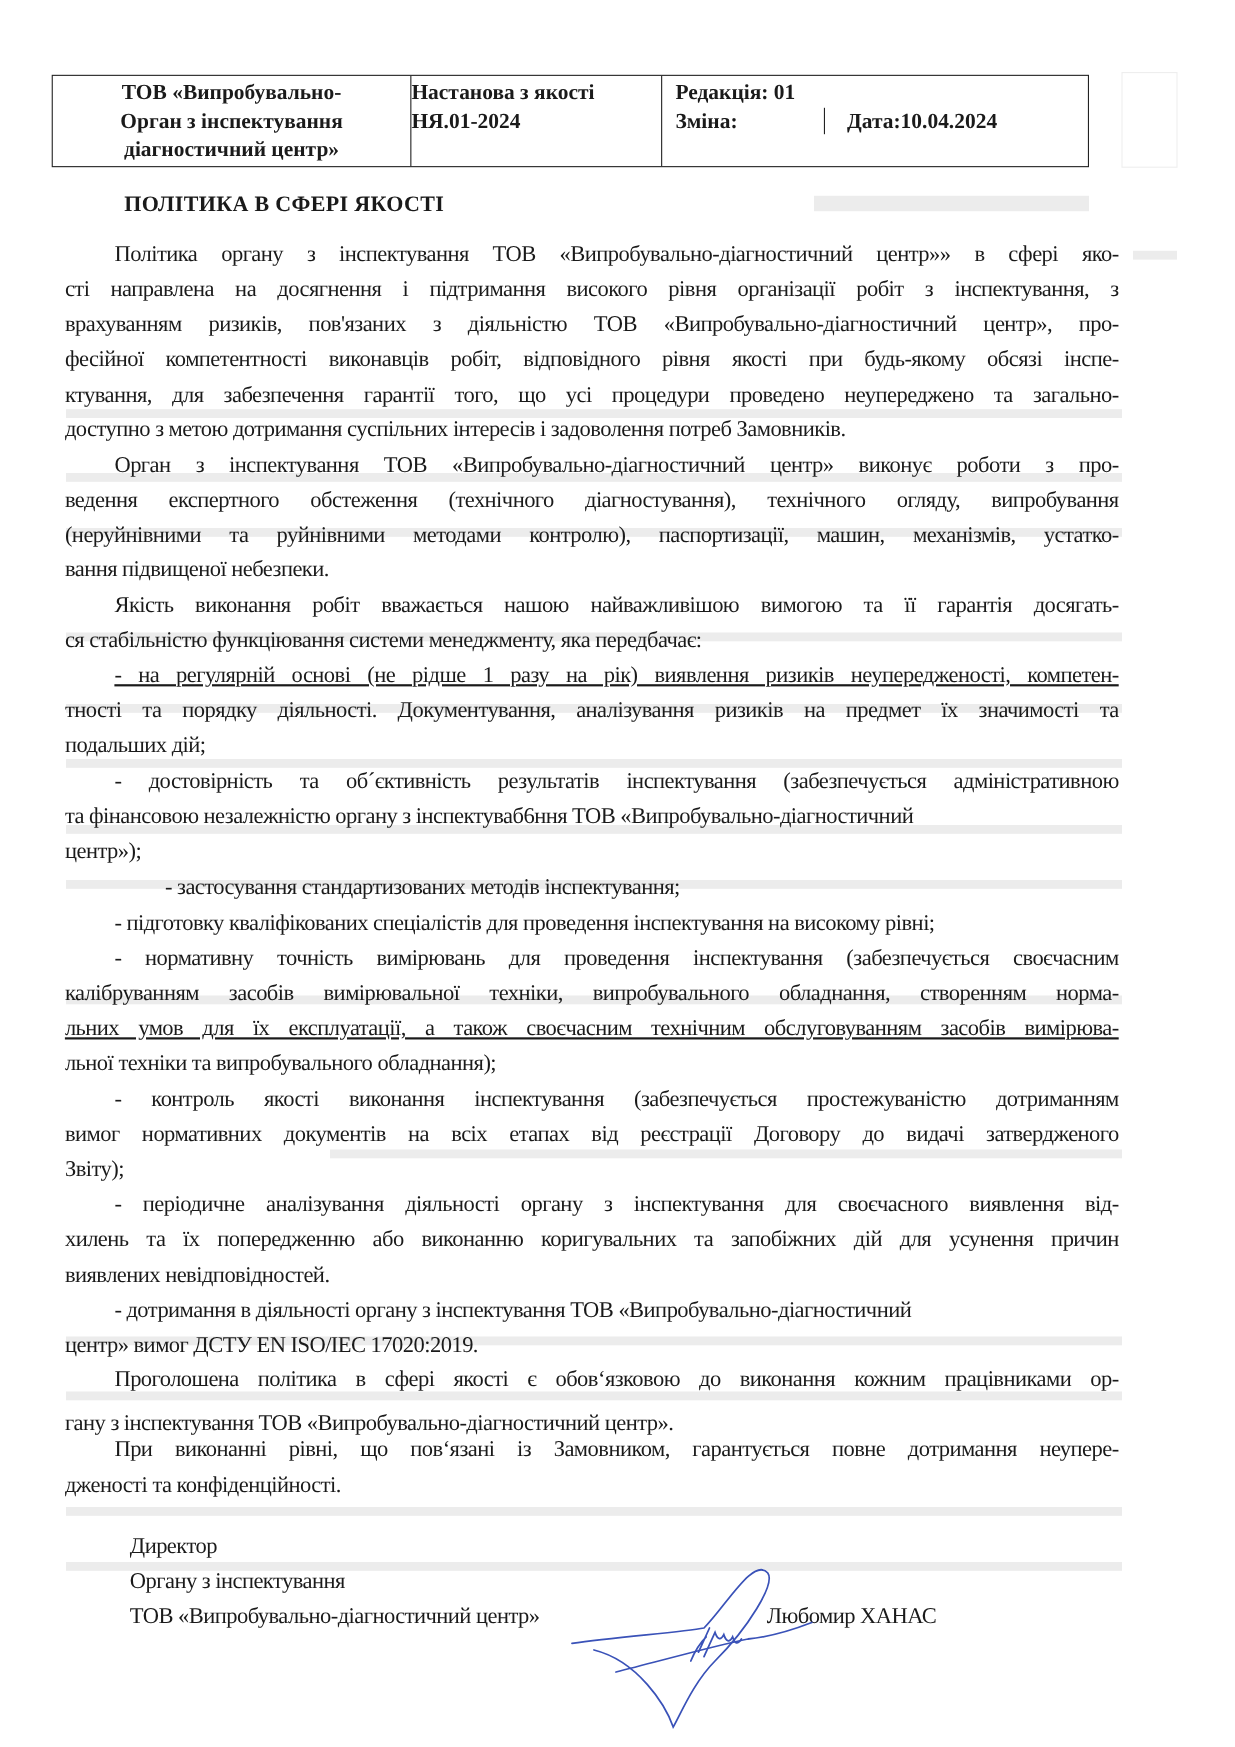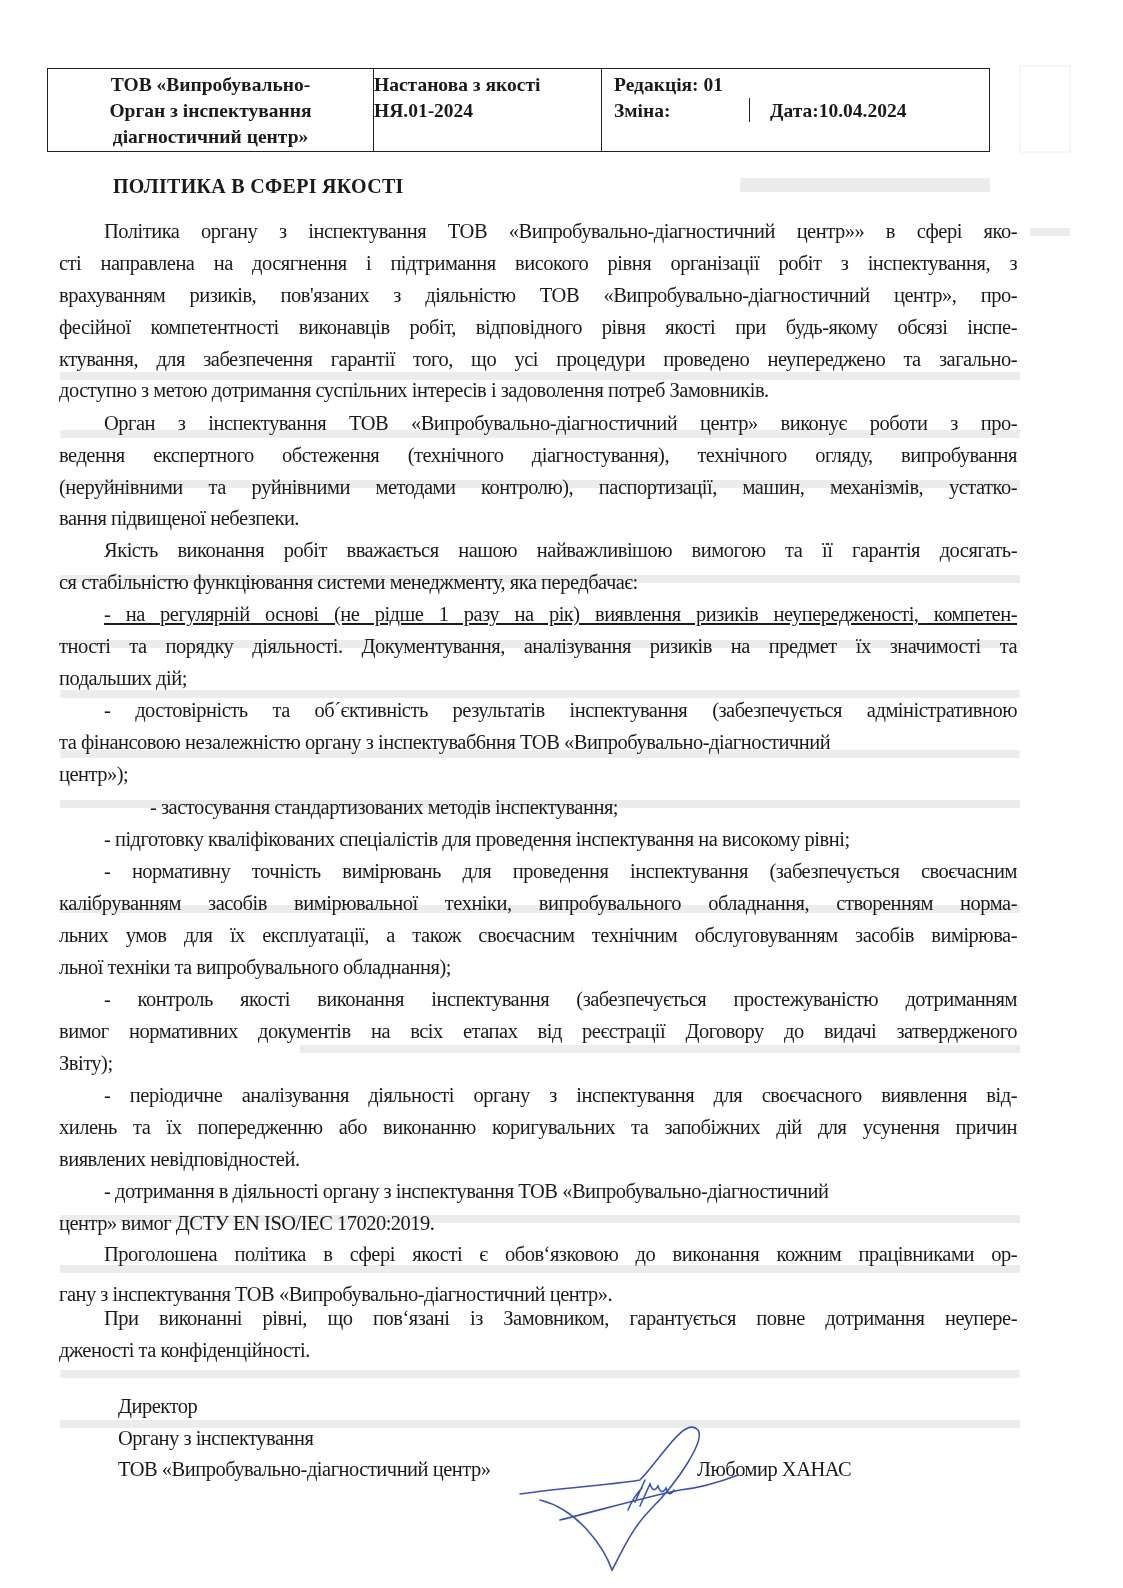--- a/index.html
+++ b/index.html
@@ -92,21 +92,21 @@
     <div class="ln j" style="top: 601px; left: 104px; width: 913px; white-space: normal; height: 26px; overflow: visible; text-decoration: underline;">- на регулярній основі (не рідше 1 разу на рік) виявлення ризиків неупередженості, компетен-</div>
     <div class="ln j" style="top: 633px; white-space: normal; height: 26px; overflow: visible;">тності та порядку діяльності. Документування, аналізування ризиків на предмет їх значимості та</div>
     <div class="ln" style="top: 665px; width: auto;">подальших дій;</div>
     <div class="ln j" style="top: 697px; left: 104px; width: 913px; white-space: normal; height: 26px; overflow: visible;">- достовірність та об´єктивність результатів інспектування (забезпечується адміністративною</div>
     <div class="ln" style="top: 729px; width: auto;">та фінансовою незалежністю органу з інспектуваб6ння  ТОВ   «Випробувально-діагностичний</div>
     <div class="ln" style="top: 761px; width: auto;">центр»);</div>
     <div class="ln" style="top: 794px; left: 104px; width: auto; margin-left: 46px;">- застосування стандартизованих методів інспектування;</div>
     <div class="ln" style="top: 826px; left: 104px; width: auto;">- підготовку кваліфікованих спеціалістів для проведення інспектування на високому рівні;</div>
     <div class="ln j" style="top: 858px; left: 104px; width: 913px; white-space: normal; height: 26px; overflow: visible;">- нормативну точність вимірювань для проведення інспектування (забезпечується своєчасним</div>
     <div class="ln j" style="top: 890px; white-space: normal; height: 26px; overflow: visible;">калібруванням засобів вимірювальної техніки, випробувального обладнання, створенням норма-</div>
-    <div class="ln j" style="top: 922px; white-space: normal; height: 26px; overflow: visible;">льних умов для їх експлуатації, а також своєчасним технічним обслуговуванням засобів вимірюва-</div>
+    <div class="ln j" style="top: 922px; white-space: normal; height: 26px; overflow: visible; text-decoration: underline;">льних умов для їх експлуатації, а також своєчасним технічним обслуговуванням засобів вимірюва-</div>
     <div class="ln" style="top: 954px; width: auto;">льної техніки та випробувального обладнання);</div>
     <div class="ln j" style="top: 986px; left: 104px; width: 913px; white-space: normal; height: 26px; overflow: visible;">- контроль якості виконання інспектування (забезпечується простежуваністю дотриманням</div>
     <div class="ln j" style="top: 1018px; white-space: normal; height: 26px; overflow: visible;">вимог нормативних документів на всіх етапах від  реєстрації Договору  до видачі затвердженого</div>
     <div class="ln" style="top: 1050px; width: auto;">Звіту);</div>
     <div class="ln j" style="top: 1082px; left: 104px; width: 913px; white-space: normal; height: 26px; overflow: visible;">- періодичне аналізування діяльності органу з інспектування для своєчасного виявлення від-</div>
     <div class="ln j" style="top: 1114px; white-space: normal; height: 26px; overflow: visible;">хилень та їх попередженню або виконанню коригувальних та запобіжних дій для усунення причин</div>
     <div class="ln" style="top: 1146px; width: auto;">виявлених невідповідностей.</div>
     <div class="ln" style="top: 1178px; left: 104px; width: auto;">- дотримання в діяльності органу з інспектування ТОВ   «Випробувально-діагностичний</div>
     <div class="ln" style="top: 1210px; width: auto;">центр» вимог ДСТУ EN ISO/IEC 17020:2019.</div>
     <div class="ln j" style="top: 1241px; left: 104px; width: 913px; white-space: normal; height: 26px; overflow: visible;">Проголошена політика в сфері якості є обов‘язковою до виконання кожним працівниками ор-</div>

